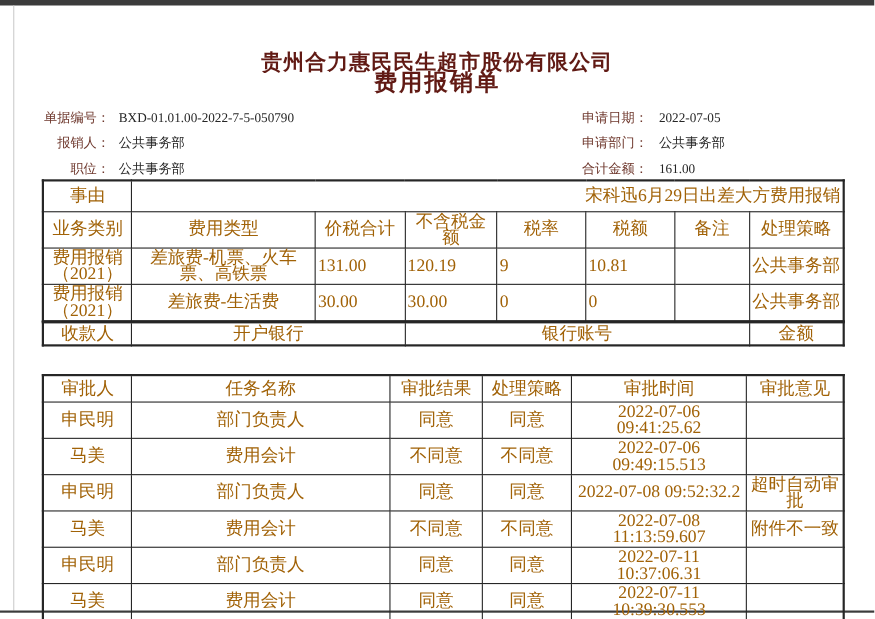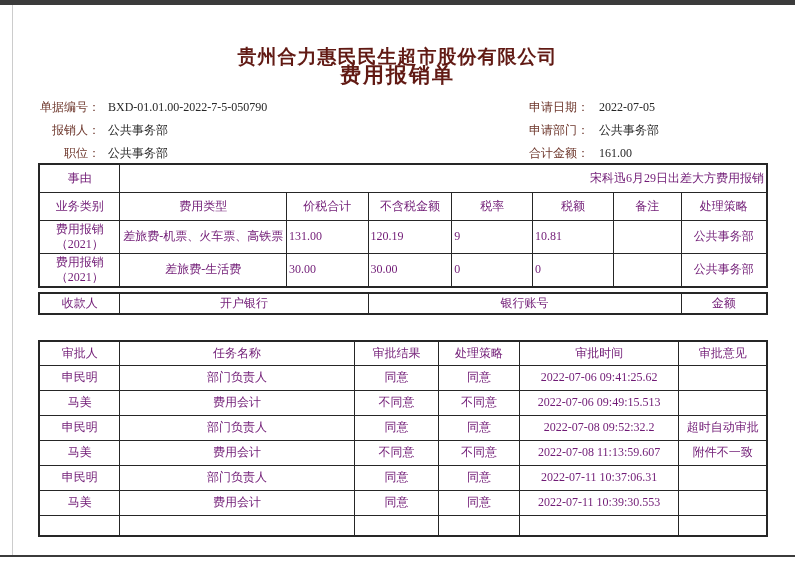--- a/index.html
+++ b/index.html
@@ -19,21 +19,21 @@
   .hfields { position: absolute; top: 96px; }
   .hfields.left { left: 38px; }
   .hfields.right { left: 527px; }
   .hrow { display: flex; height: 23px; align-items: center; font-size: 12px; }
   .hrow .lbl { color: #6d362b; }
   .hfields.left .lbl { width: 62px; text-align: right; }
   .hfields.right .lbl { width: 64px; text-align: center; }
   .hrow .val { margin-left: 8px; color: #262626; }
 
   table { border-collapse: collapse; table-layout: fixed; position: absolute; left: 38px; width: 730px;
-          font-size: 12px; color: #701a75; }
+          font-size: 16px; color: #a16207; }
   table, td, th { border: 1px solid #262626; }
   table { border-width: 2px; }
   td { text-align: center; vertical-align: middle; line-height: 15px; padding: 1px 2px; overflow: hidden; }
 
   .t-expense { top: 163px; }
   .t-payee   { top: 292px; border-radius: 21px; }
   .t-approve { top: 340px; }
 
   .t-expense .r-reason td { height: 28px; }
   .t-expense .r-head td { height: 28px; }

